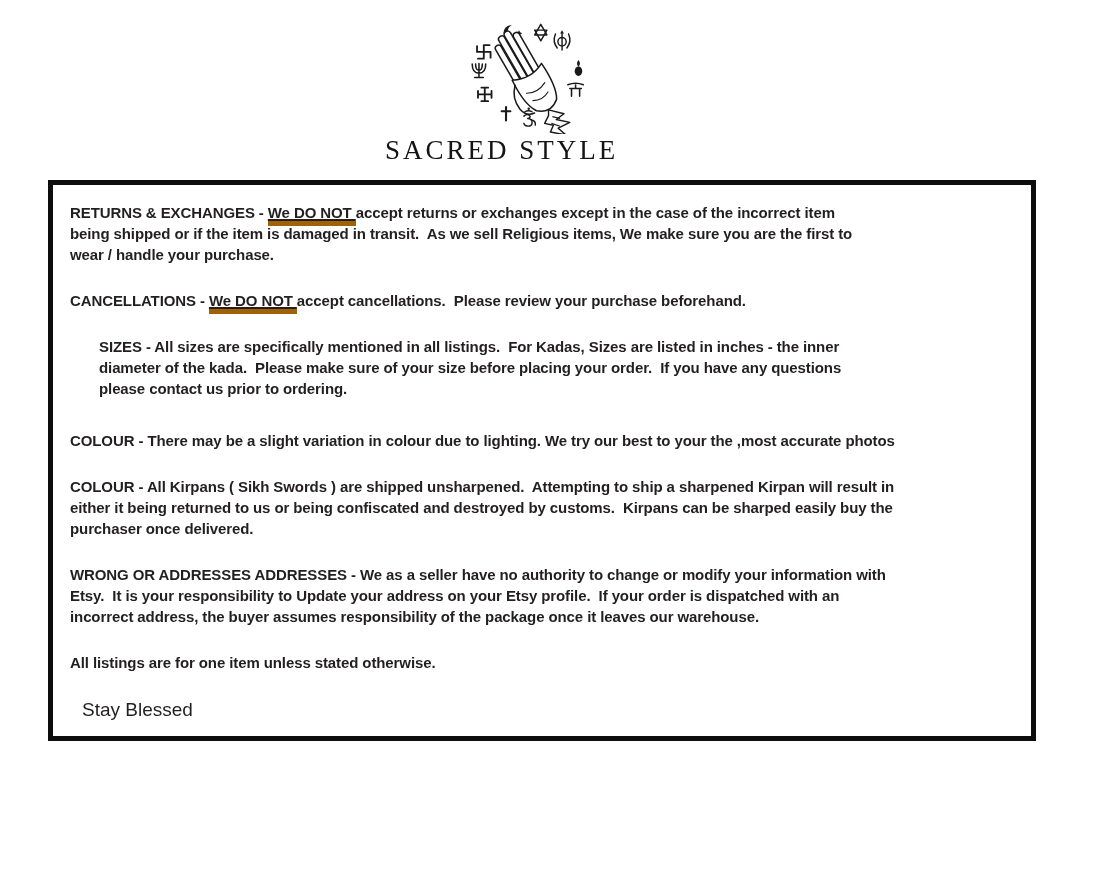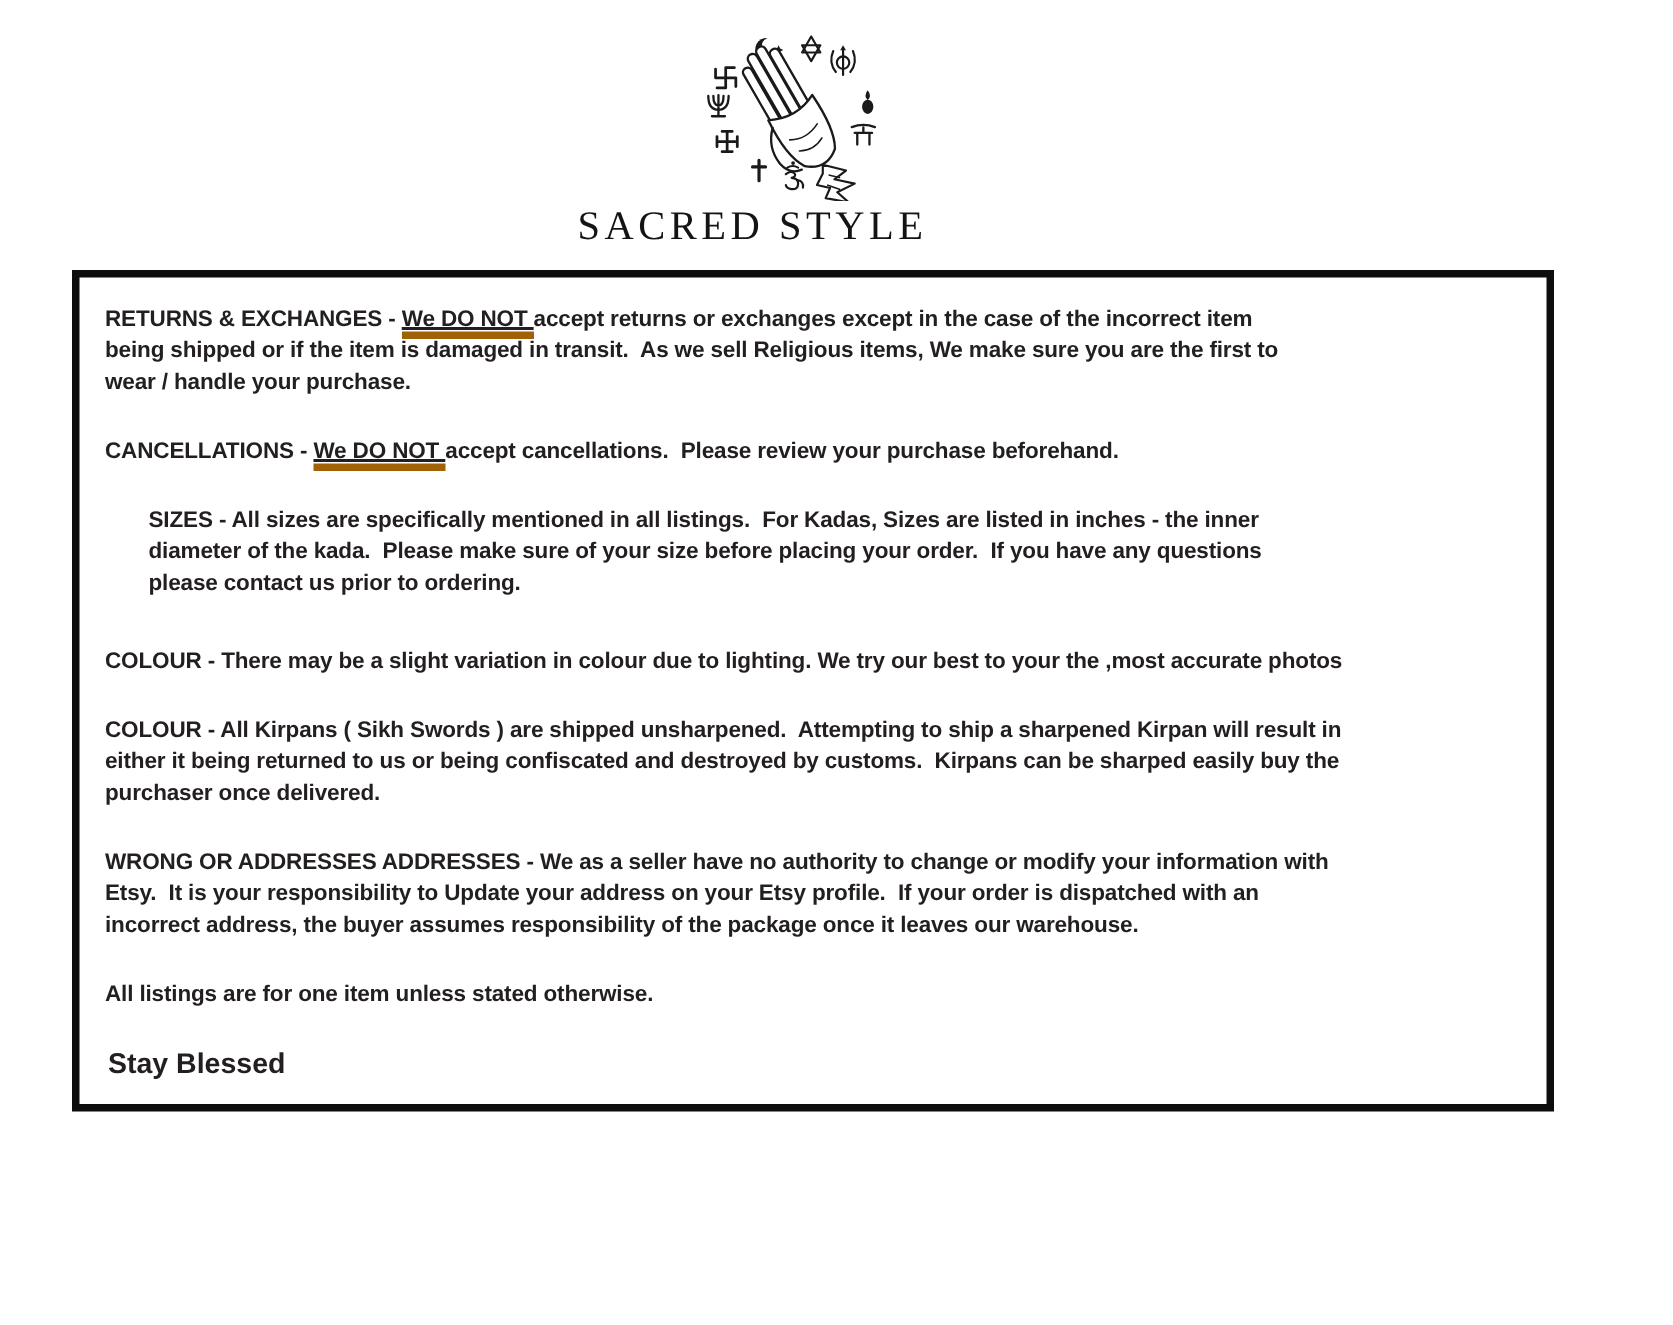--- a/index.html
+++ b/index.html
@@ -28,22 +28,22 @@
     white-space:pre-wrap;
     margin:0 0 25px 0;
   }
   .para.mb-lg { margin-bottom:31px;margin-left:29px; }
   .dn {
     text-decoration:underline;
     text-decoration-thickness:2px;
     border-bottom:5px solid #a16207;
   }
   .closing {
-    font-weight:700; font-size:19px; line-height:24px;
-    color:#231f20; margin:0 0 2px 2px;
+    font-weight:400; font-size:19px; line-height:24px;
+    color:#231f20; margin:0 0 2px 12px;
   }
   svg .ln { stroke:#1a1a1a; fill:none; stroke-linecap:round; stroke-linejoin:round; }
   svg .fl { fill:#1a1a1a; stroke:none; }
 </style>
 </head>
 <body>
 
 <div class="logo-wrap">
   <svg class="logo-art" viewBox="0 0 150 118" width="152" height="114" aria-hidden="true">
 

